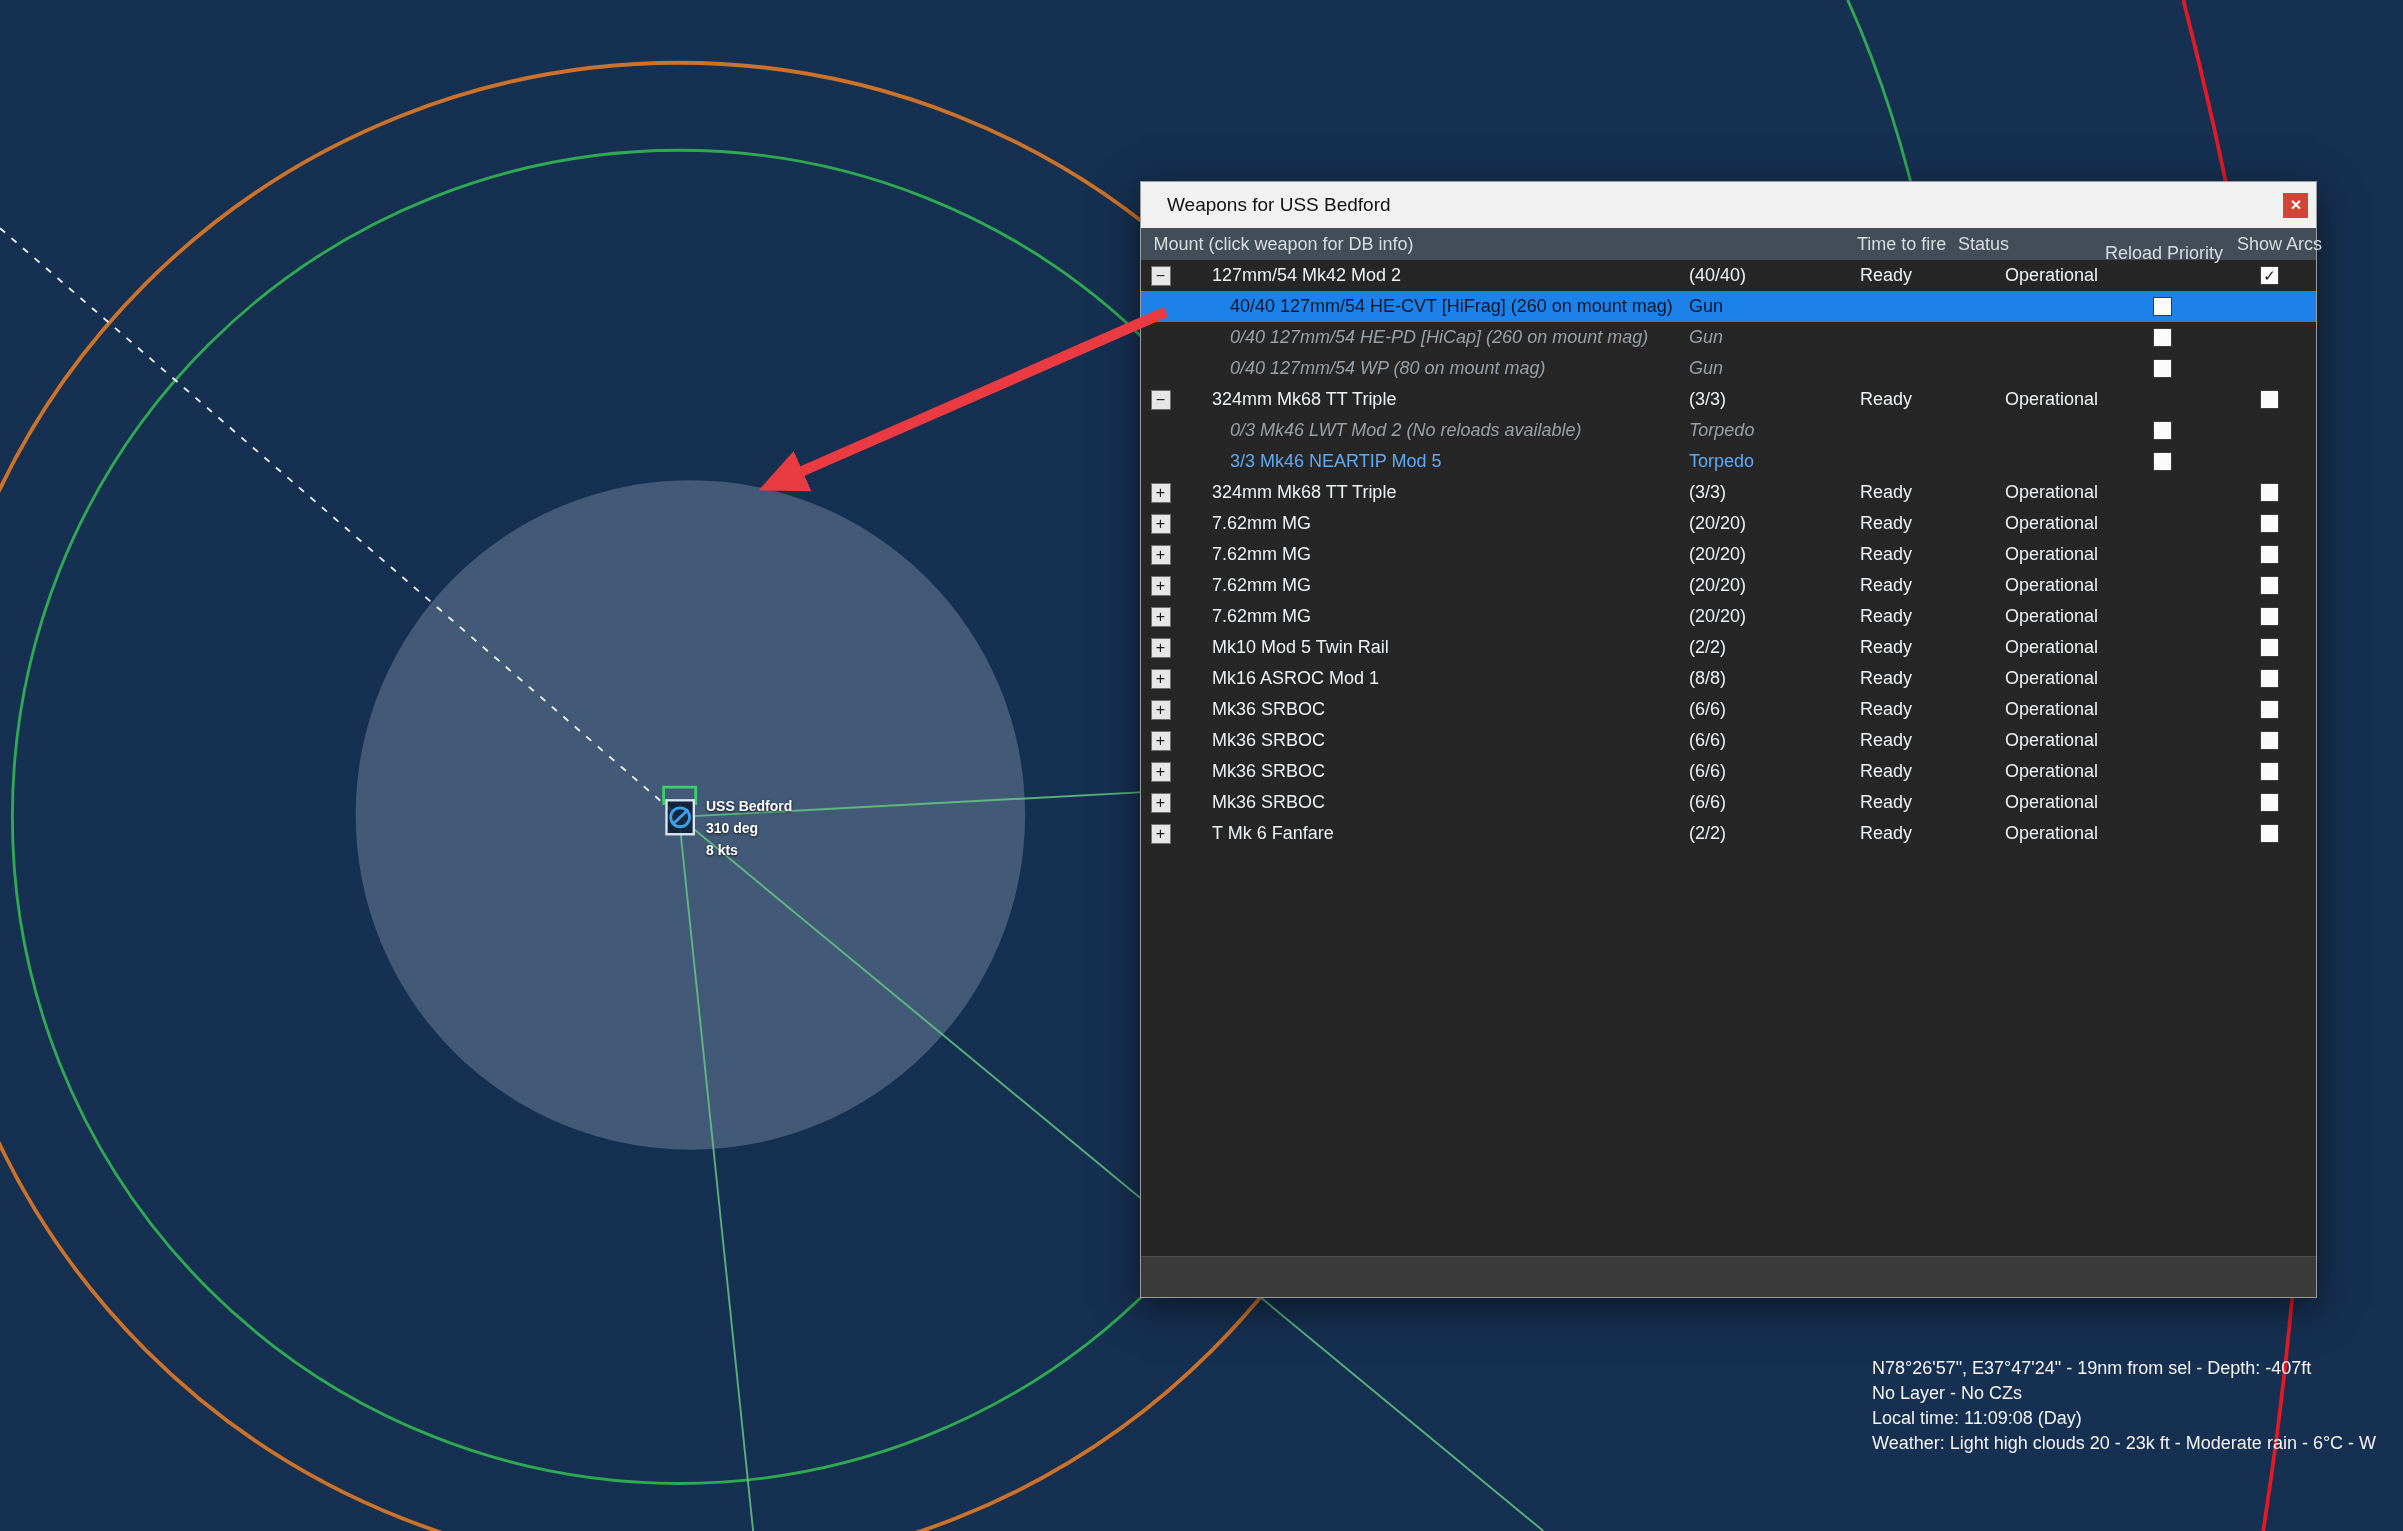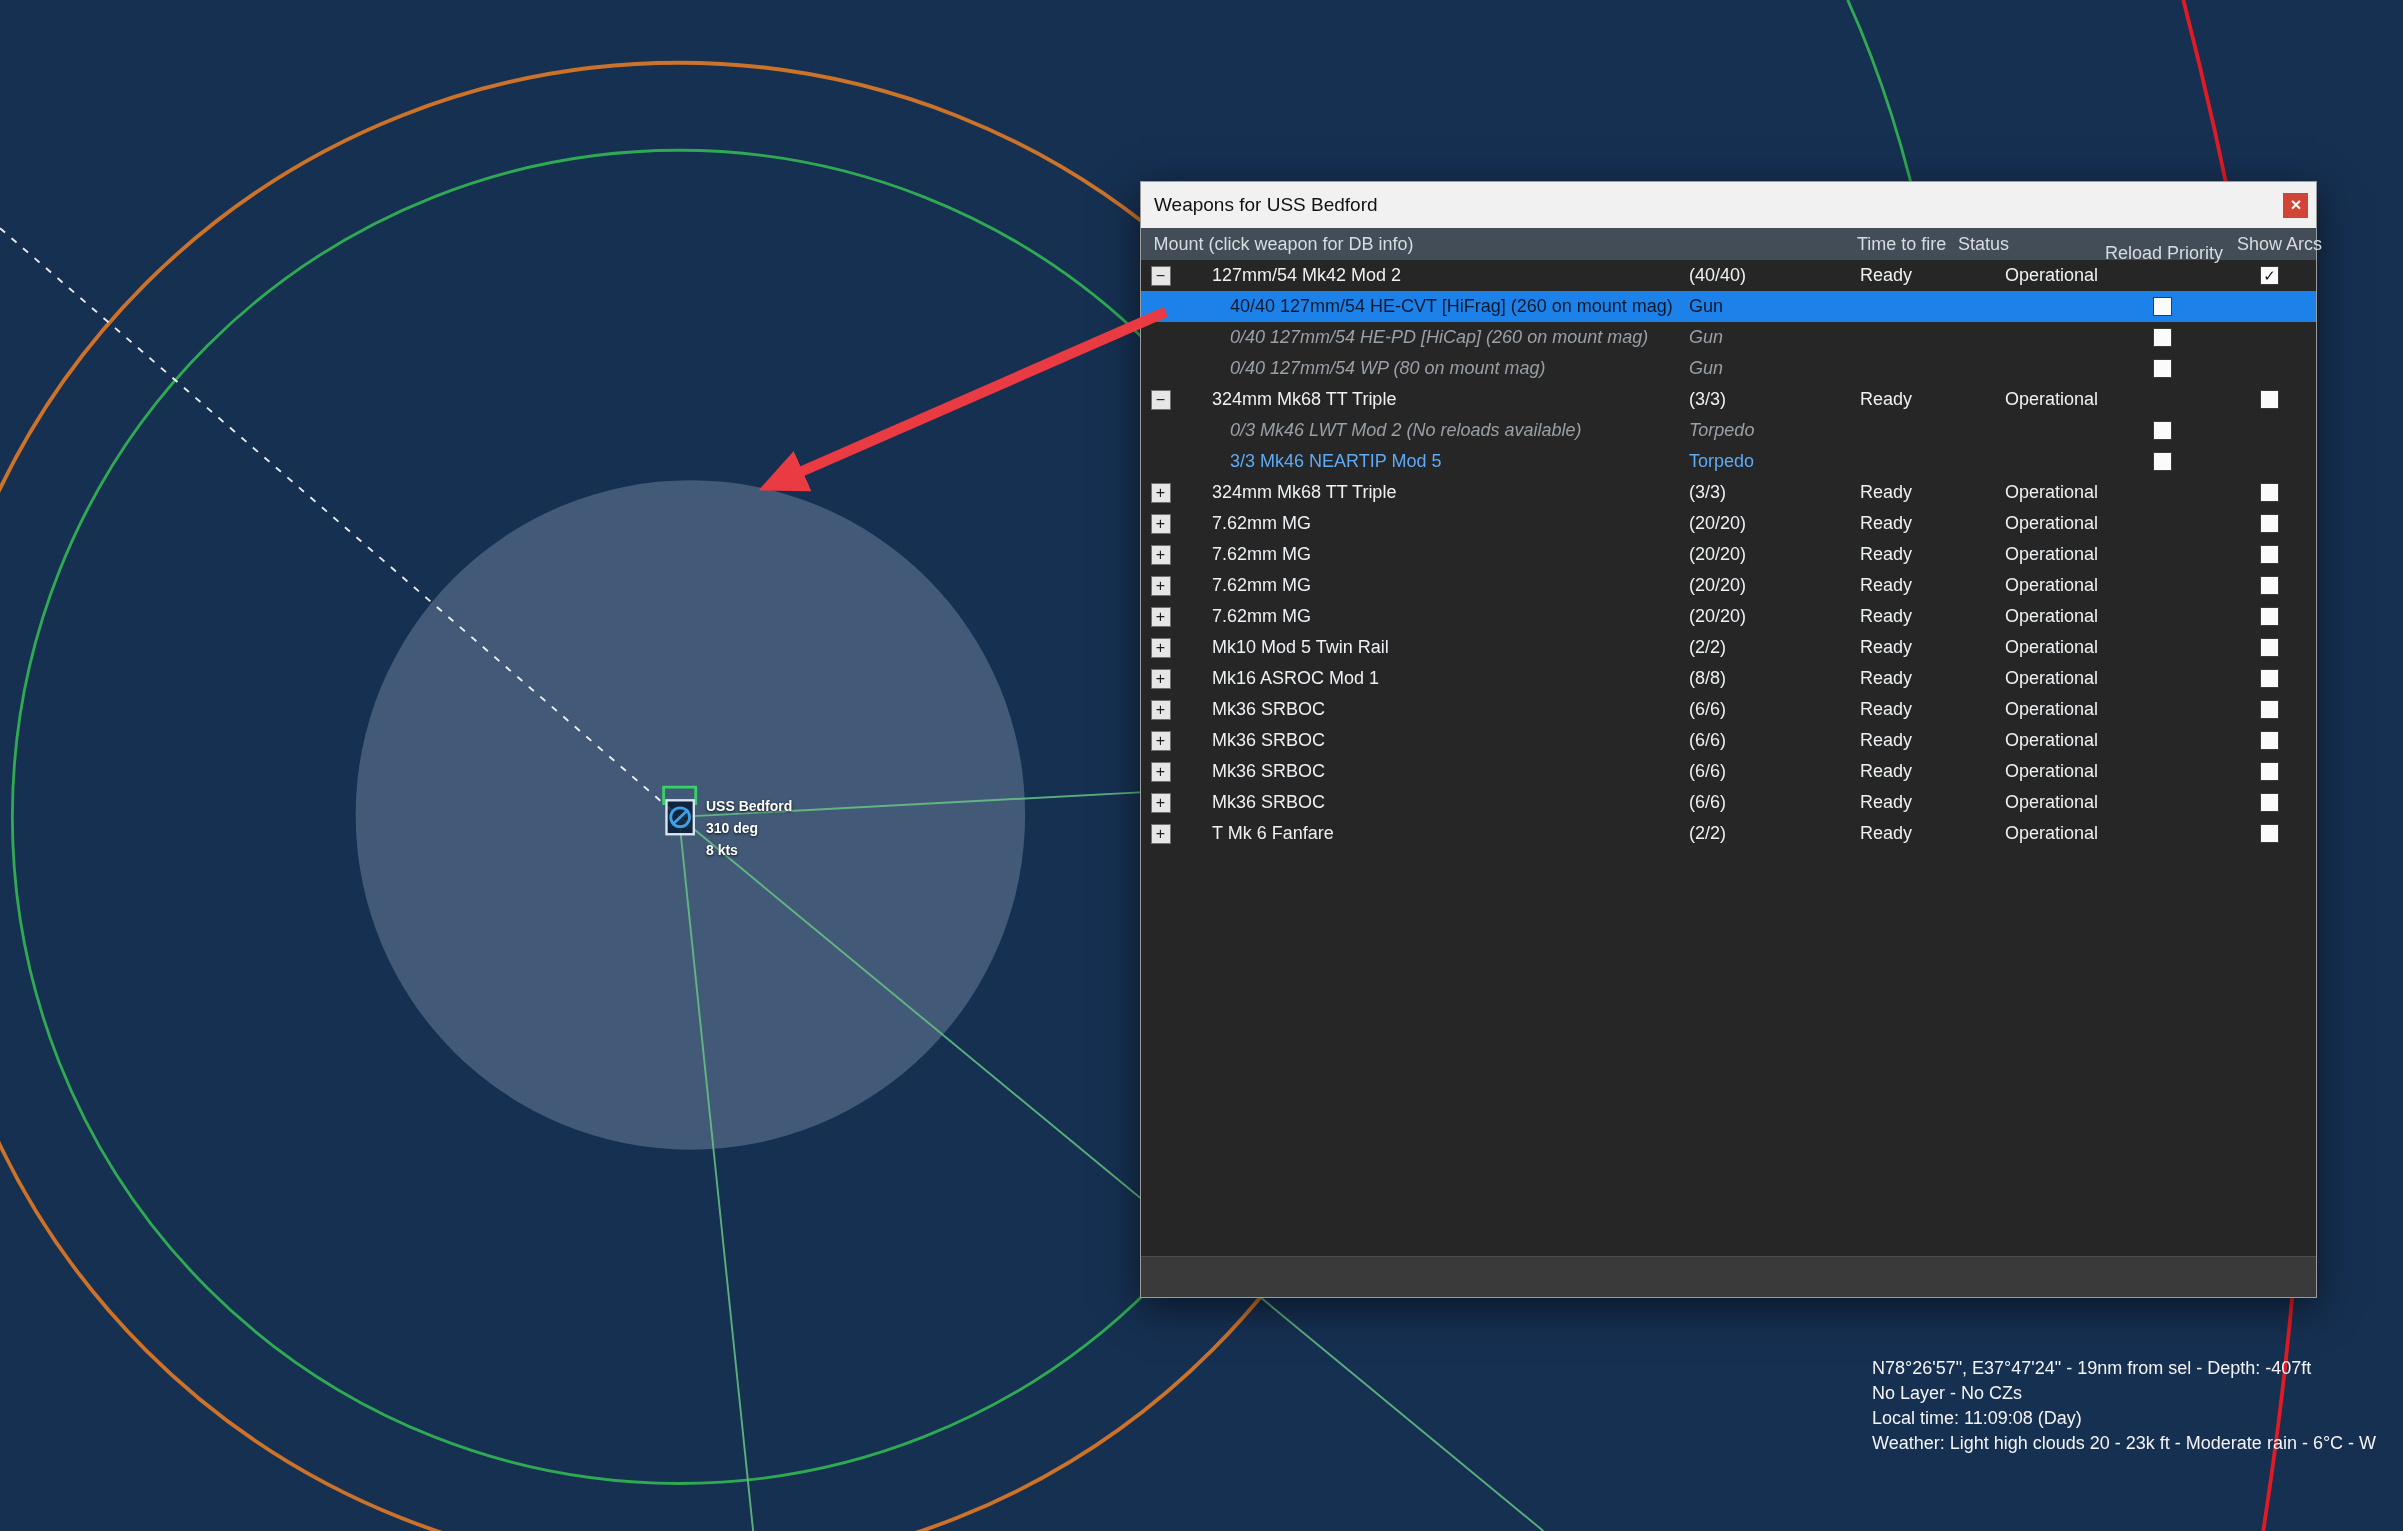--- a/index.html
+++ b/index.html
@@ -14,21 +14,21 @@
                 text-shadow:0 1px 2.9px rgba(0,0,0,.85); }
 
   .status-text { position:absolute; left:1872px; top:1356px; z-index:5; color:#f4f4f4;
                  font-size:18px; line-height:25px; white-space:nowrap; }
 
   
   .dialog { position:absolute; left:1140px; top:181px; width:1177px; height:1117px;
             background:#262626; border:1px solid #9b9b9b; z-index:10;
             box-shadow:0 9.5px 38px rgba(0,0,0,.55); }
   .titlebar { height:46px; background:#f1f1f1; display:flex; align-items:center;
-              padding-left:13px; font-size:19px; color:#111; position:relative; }
+              padding-left:26px; font-size:19px; color:#111; position:relative; }
   .close-btn { position:absolute; right:7.6px; top:10.5px; width:25px; height:25px;
                background:#d14536; color:#fff; font-size:14.3px; font-weight:bold;
                display:flex; align-items:center; justify-content:center; }
   .thead { height:32px; background:#424d58; position:relative; color:#d7dce1; font-size:18px;padding-left:32px; }
   .thead span { position:absolute; top:5.7px; white-space:nowrap; }
   .h-mount  { left:12.4px; }  .h-ttf { left:716px; } .h-status { left:817px; }
   .h-reload { left:964px;margin-top:9px; } .h-arcs { left:1096px; }
 
   .tbody { position:relative; }
   .trow { position:relative; height:31px; font-size:18px; color:#eef1f3; }

